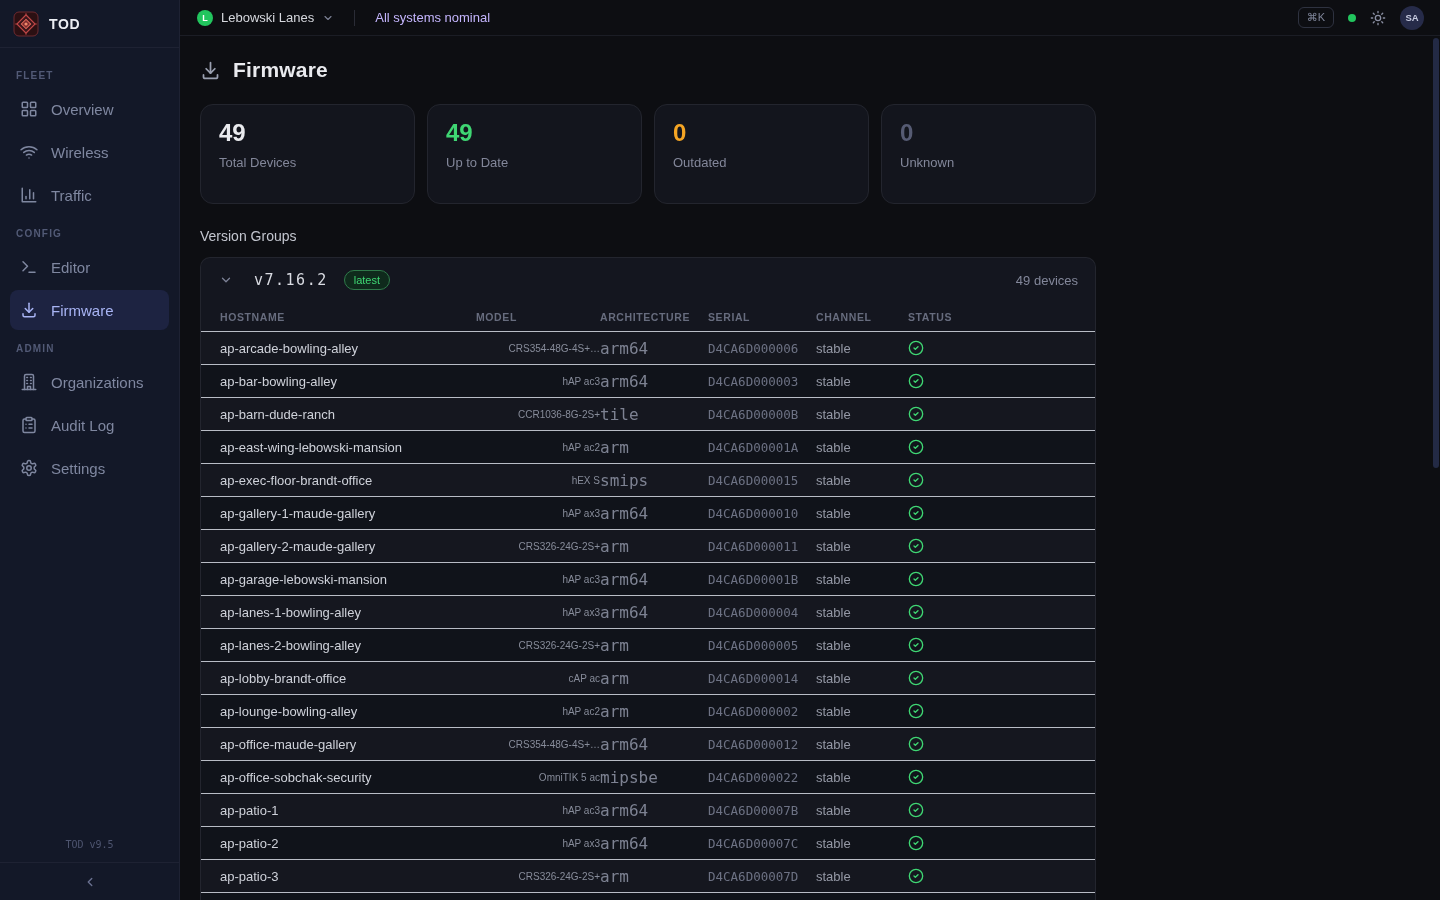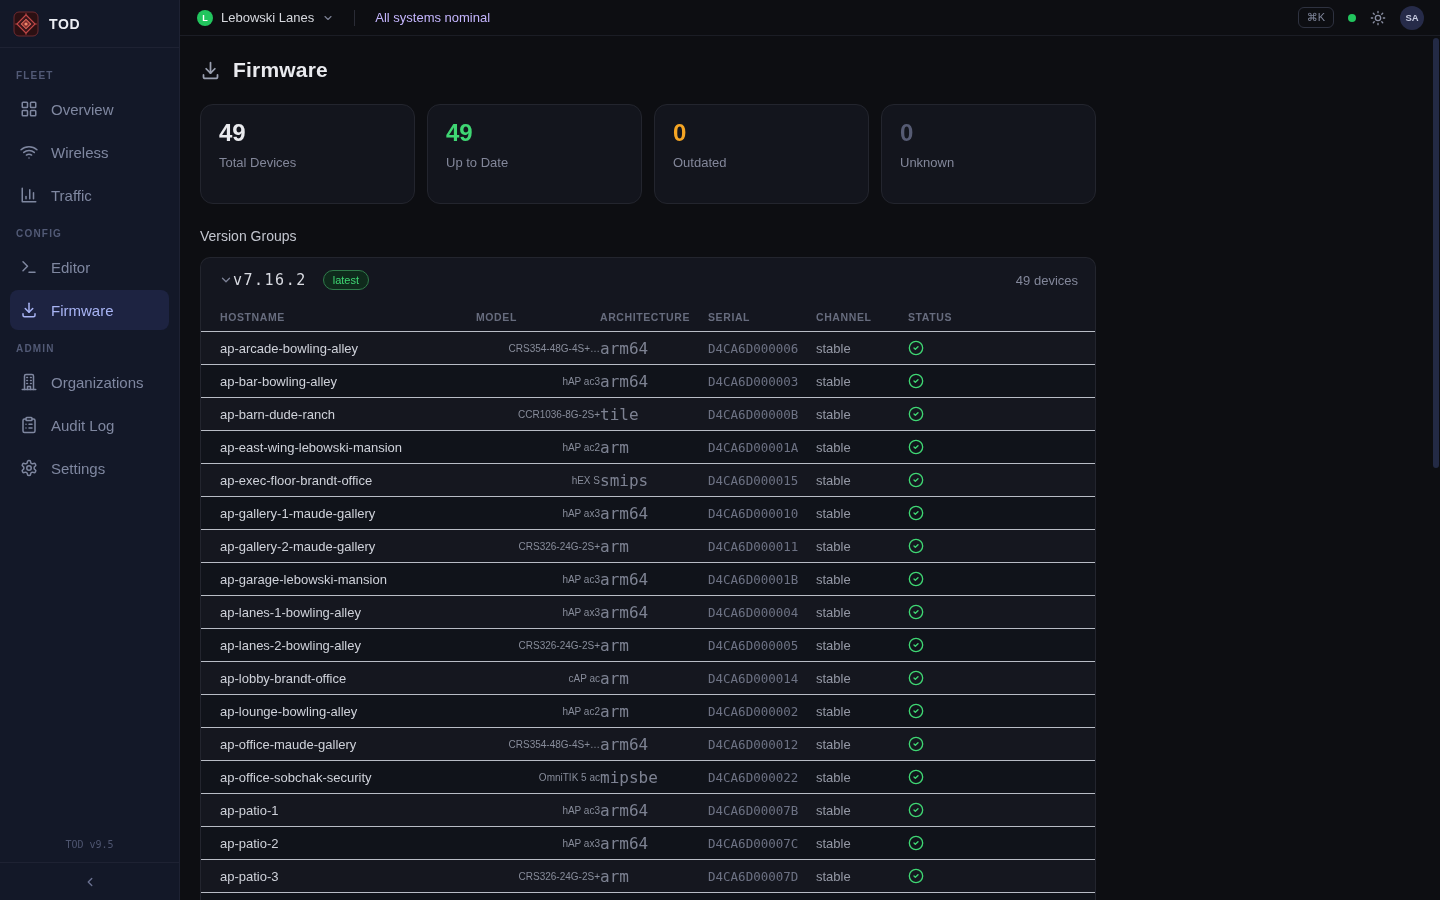--- a/index.html
+++ b/index.html
@@ -62,21 +62,21 @@
   .stat-value { font-size:24px; font-weight:bold; line-height:1.1; margin-bottom:9px; }
   .stat-label { font-size:13px; color:#83879a; }
 
   .section-title { font-size:14px; color:#c3c6cf; margin-bottom:13px; }
 
   .group-card { width:896px; background:#14161f; border:1px solid #23252e;
     border-radius:10px 10px 0 0; border-bottom:none; overflow:hidden; }
   .group-header { height:44px; display:flex; align-items:center; padding:0 17px 0 18px; cursor:pointer; }
   .group-header .chev { width:14px; height:14px; color:#7d8296; flex-shrink:0; }
   .group-version { font-family:"DejaVu Sans Mono", monospace; font-size:15px; letter-spacing:1.5px;
-    color:#d9dbe2; }
+    color:#d9dbe2; margin-left:21px; }
   .badge-latest { margin-left:16px; font-size:11px; color:#3fd673; background:#0f2a1c;
     border:1px solid #2f7a4a; border-radius:999px; padding:3px 9px; }
   .device-count { margin-left:auto; font-size:13px; color:#83879a; }
 
   .tbl-head, .tbl-row { display:grid; grid-template-columns:256px 124px 108px 108px 92px auto;
     align-items:center; padding-left:19px; }
   .tbl-head { height:29px; }
   .tbl-head div { font-size:10.5px; letter-spacing:.6px; color:#676c7e; font-weight:bold; }
   .tbl-row { height:33px; border-top:1px solid rgba(222,226,236,0.82); cursor:pointer; }
   .tbl-row:nth-child(odd) { background:#15171f; }

